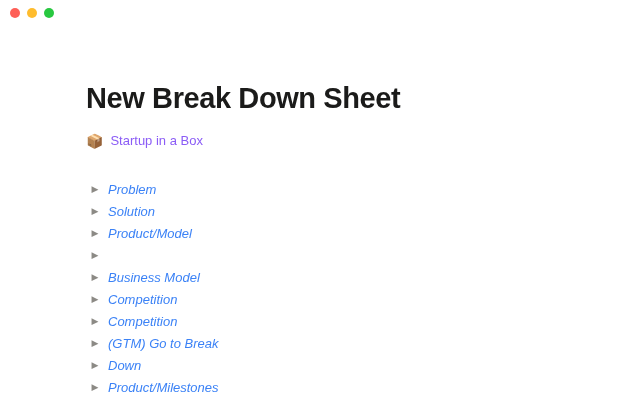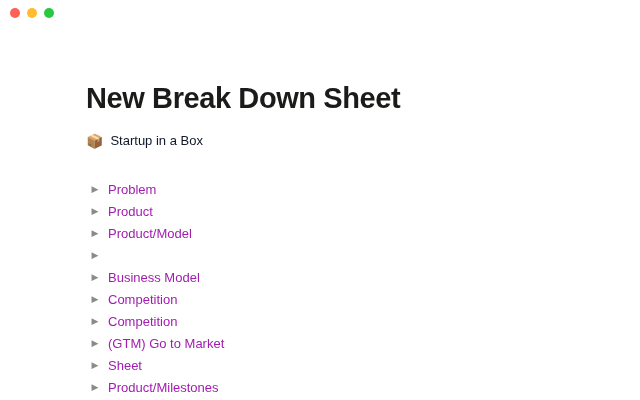--- a/index.html
+++ b/index.html
@@ -62,21 +62,21 @@
     align-items: center;
     gap: 7px;
     margin-bottom: 30px;
   }
   .emoji {
     font-size: 14px;
     line-height: 1;
   }
   .subtitle-text {
     font-size: 13px;
-    color: #0f172a;
+    color: #8b5cf6;
   }
   .toggle-list {
     display: flex;
     flex-direction: column;
     gap: 0;
   }
   .toggle-row {
     display: flex;
     align-items: center;
     height: 21.5px;
@@ -88,22 +88,23 @@
     display: flex;
     align-items: center;
     justify-content: center;
     color: #8c8a85;
     font-size: 9px;
     line-height: 1;
     flex-shrink: 0;
   }
   .toggle-label {
     font-size: 13px;
-    color: #a21caf;
+    color: #3b82f6;
     padding-left: 4px;
+    font-style: italic;
   }
 </style>
 </head>
 <body>
 
 <div class="window">
 
   <div class="titlebar">
     <div class="traffic">
       <span class="dot dot-close"></span>
@@ -124,21 +125,21 @@
 
       <div class="toggle-list">
 
         <div class="toggle-row">
           <span class="toggle-arrow">▶</span>
           <span class="toggle-label">Problem</span>
         </div>
 
         <div class="toggle-row">
           <span class="toggle-arrow">▶</span>
-          <span class="toggle-label">Product</span>
+          <span class="toggle-label">Solution</span>
         </div>
 
         <div class="toggle-row">
           <span class="toggle-arrow">▶</span>
           <span class="toggle-label">Product/Model</span>
         </div>
 
         <div class="toggle-row">
           <span class="toggle-arrow">▶</span>
         </div>
@@ -153,26 +154,26 @@
           <span class="toggle-label">Competition</span>
         </div>
 
         <div class="toggle-row">
           <span class="toggle-arrow">▶</span>
           <span class="toggle-label">Competition</span>
         </div>
 
         <div class="toggle-row">
           <span class="toggle-arrow">▶</span>
-          <span class="toggle-label">(GTM) Go to Market</span>
+          <span class="toggle-label">(GTM) Go to Break</span>
         </div>
 
         <div class="toggle-row">
           <span class="toggle-arrow">▶</span>
-          <span class="toggle-label">Sheet</span>
+          <span class="toggle-label">Down</span>
         </div>
 
         <div class="toggle-row">
           <span class="toggle-arrow">▶</span>
           <span class="toggle-label">Product/Milestones</span>
         </div>
 
       </div>
     </div>
   </div>

